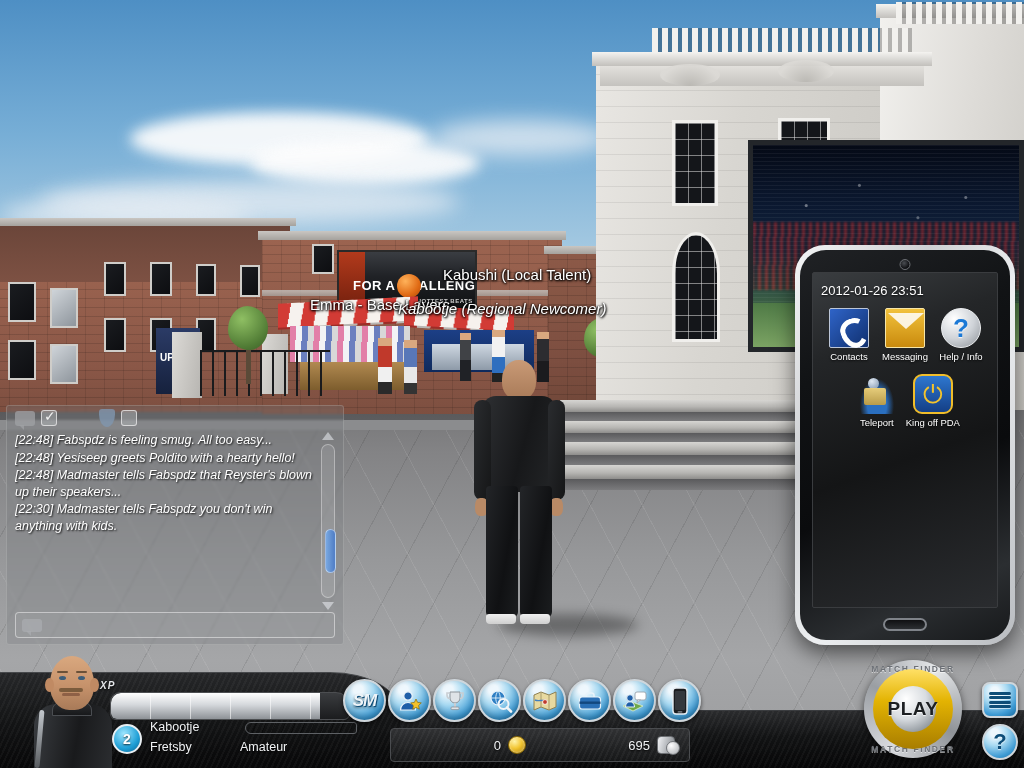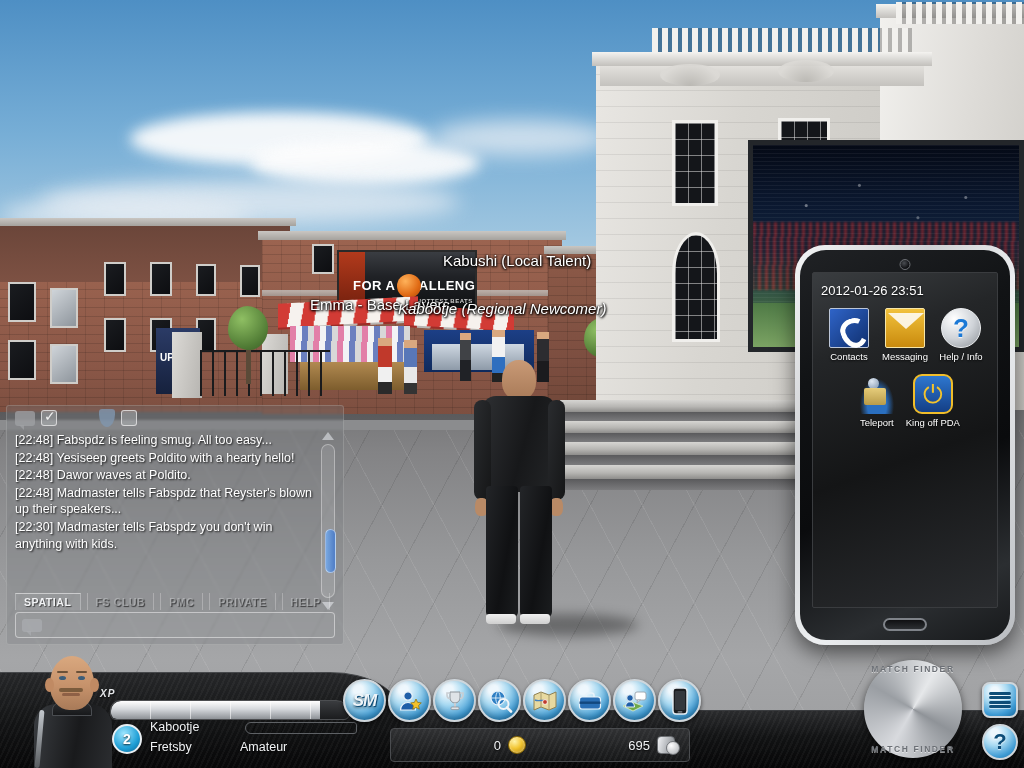--- a/index.html
+++ b/index.html
@@ -128,21 +128,21 @@
   .chip.bubble::after { content:""; position:absolute; left:4px; bottom:-4px; border-left:5px solid transparent; border-top:5px solid rgba(160,162,166,.75); }
   .cbox { width:16px; height:16px; border-radius:3px; border:1px solid rgba(235,235,235,.75); background: rgba(180,182,186,.45); position:relative; }
   .cbox.checked::after { content:"✓"; position:absolute; left:2px; top:-3px; font-size:14px; color:#f2f2f2; }
   .shield { width:16px; height:18px; background: rgba(128,150,175,.8); border-radius: 3px 3px 50% 50% / 3px 3px 70% 70%; }
 
   #chat-log {
     position:absolute; left:8px; top:26px; width:302px; height:178px;
     overflow:hidden; color:#fff; font-size:12.5px; line-height:16.6px;
     text-shadow: 1px 1px 2px rgba(0,0,0,.9);
   }
-  .chat-line { margin-bottom:1px; }
+  .chat-line { margin-bottom:1px;font-style:italic; }
 
   #chat-scroll { position:absolute; right:6px; top:26px; width:18px; height:178px; }
   .sc-arrow { position:absolute; left:3px; width:0; height:0; border-left:6px solid transparent; border-right:6px solid transparent; }
   .sc-up { top:0; border-bottom:8px solid rgba(235,238,242,.55); }
   .sc-dn { bottom:0; border-top:8px solid rgba(235,238,242,.55); }
   .sc-track { position:absolute; left:2px; top:12px; width:14px; height:154px; border:1px solid rgba(255,255,255,.35); border-radius:7px; background: rgba(255,255,255,.10); }
   .sc-thumb { position:absolute; left:3px; top:84px; width:11px; height:44px; border-radius:6px;
     background: linear-gradient(to right, rgba(120,170,230,.95), rgba(70,120,200,.9)); border:1px solid rgba(255,255,255,.45); }
 
   #chat-tabs { position:absolute; left:8px; bottom:34px; width:318px; height:17px; display:flex; gap:6px; align-items:stretch; }
@@ -221,21 +221,21 @@
     border-top:1px solid #3a3c3f;
   }
   .hud-left {
     position:absolute; left:0; bottom:0; width:400px; height:96px;
     background:
       repeating-linear-gradient(115deg, rgba(255,255,255,.035) 0 2px, transparent 2px 5px),
       linear-gradient(to bottom,#262729,#141516 50%,#070708);
     border-top-right-radius: 70px 40px;
     border-top:1px solid #46484b;
   }
-  .xp-wrap { position:absolute; left:110px; bottom:48px; width:240px; height:20px; }
+  .xp-wrap { position:absolute; left:110px; bottom:48px; width:240px; height:28px; }
   .xp-label { position:absolute; left:-10px; top:-12px; color:#e6e8eb; font-size:10px; font-weight:bold; font-style:italic; letter-spacing:1px; text-shadow:0 1px 2px #000; }
   .xp-track { position:absolute; inset:0; border-radius: 10px 14px 6px 6px; background: linear-gradient(to bottom,#3a3c3f,#1b1c1e); border:1px solid #4c4e51; overflow:hidden; }
   .xp-fill { position:absolute; left:0; top:0; bottom:0; border-radius: 10px 0 0 6px;
     background: linear-gradient(to bottom,#ffffff,#d5d8dc 45%,#8e9297); }
   .xp-ticks { position:absolute; inset:0; background: repeating-linear-gradient(to right, transparent 0 39px, rgba(255,255,255,.55) 39px 40px); }
   .sub-bar { position:absolute; left:245px; bottom:34px; width:112px; height:12px;
     background: linear-gradient(to bottom,#cfd2d6,#8e9195); border:1px solid #5e6165; border-radius: 6px 3px 3px 6px;
     background-image: repeating-linear-gradient(112deg, rgba(0,0,0,.35) 0 1px, transparent 1px 9px); }
   .lvl-badge {
     position:absolute; left:112px; bottom:14px; width:30px; height:30px; border-radius:50%;
@@ -453,57 +453,49 @@
       <div class="ab-arm" style="left:10px; top:48px; width:17px; height:100px;"></div>
       <div class="ab-arm" style="left:84px; top:48px; width:17px; height:100px;"></div>
       <div class="ab-hand" style="left:11px; top:146px; width:13px; height:18px;"></div>
       <div class="ab-hand" style="left:86px; top:146px; width:13px; height:18px;"></div>
       <div class="ab-legs" style="left:22px; top:134px; width:32px; height:132px;"></div>
       <div class="ab-legs" style="left:56px; top:134px; width:32px; height:132px;"></div>
       <div class="ab-shoe" style="left:22px; top:262px; width:30px; height:10px;"></div>
       <div class="ab-shoe" style="left:56px; top:262px; width:30px; height:10px;"></div>
     </div>
 
-    <span class="nametag" style="left:443px; top:252px;">Kabushi (Local Talent)</span>
+    <span class="nametag" style="left:443px; top:266px;">Kabushi (Local Talent)</span>
     <span class="nametag" style="left:310px; top:296px;">Emma - Base Layers</span>
     <span class="nametag" style="left:398px; top:300px;font-style:italic;">Kabootje (Regional Newcomer)</span>
   </div>
 
   <div id="chat-panel">
     <div class="chat-head">
       <span class="chip bubble"></span>
       <span class="cbox checked"></span>
       <span style="width:30px;"></span>
       <span class="shield"></span>
       <span class="cbox"></span>
     </div>
 
     <div id="chat-log">
       <div class="chat-line">[22:48] Fabspdz is feeling smug. All too easy...</div>
       <div class="chat-line">[22:48] Yesiseep greets Poldito with a hearty hello!</div>
-      <div class="chat-line">[22:48] Dawor waves at Poldito.</div>
       <div class="chat-line">[22:48] Madmaster tells Fabspdz that Reyster's blown up their speakers...</div>
       <div class="chat-line">[22:30] Madmaster tells Fabspdz you don't win anything with kids.</div>
     </div>
 
     <div id="chat-scroll">
       <span class="sc-arrow sc-up"></span>
       <div class="sc-track">
         <div class="sc-thumb"></div>
       </div>
       <span class="sc-arrow sc-dn"></span>
     </div>
 
-    <div id="chat-tabs">
-      <div class="chat-tab active">SPATIAL</div>
-      <div class="chat-tab">FS CLUB</div>
-      <div class="chat-tab">PMC</div>
-      <div class="chat-tab">PRIVATE</div>
-      <div class="chat-tab">HELP</div>
-    </div>
 
     <div id="chat-input-wrap">
       <span class="ci-icon"></span>
       <input id="chat-input" type="text" placeholder="" style="">
     </div>
   </div>
 
   <div id="pda">
     <div class="pda-body">
       <div class="pda-cam"></div>
@@ -639,20 +631,25 @@
       <div class="cur-cell">
         <span class="cur-val">695</span>
         <span class="coin-silver"></span>
       </div>
     </div>
 
     <div id="play-wrap">
       <div class="play-ring">
         <span class="mf-top">MATCH FINDER</span>
         <span class="mf-bot">MATCH FINDER</span>
+        <div class="play-inner-ring">
+          <div class="play-core">
+            <span class="play-text">PLAY</span>
+          </div>
+        </div>
       </div>
     </div>
 
     <div class="side-btn" id="menu-button">
       <span class="hamburger">
           <i></i>
           <i></i>
           <i></i>
           <i></i>
         </span>

